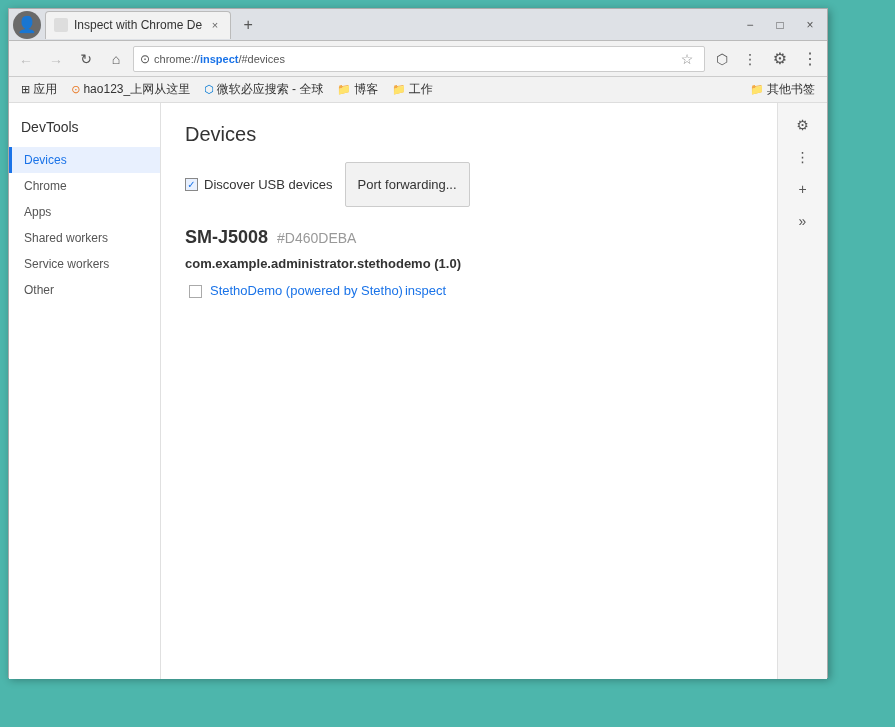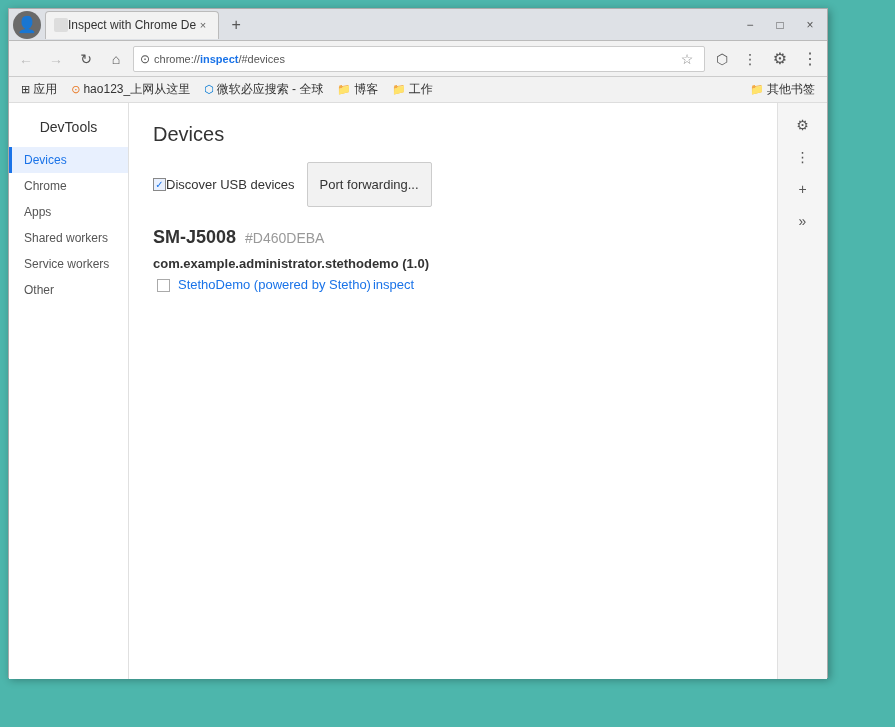--- a/index.html
+++ b/index.html
@@ -37,20 +37,21 @@
       display: flex;
       align-items: center;
       background: #f2f2f2;
       border: 1px solid #bbb;
       border-bottom: none;
       border-radius: 4px 4px 0 0;
       padding: 4px 8px;
       font-size: 12px;
       color: #333;
       height: 28px;
+      gap: 6px;
     }
     .tab-icon {
       width: 14px;
       height: 14px;
       background: #ddd;
       border-radius: 2px;
       display: inline-block;
     }
     .tab-close {
       width: 14px;
@@ -174,26 +175,25 @@
 
     
     .main-content {
       display: flex;
       height: calc(670px - 32px - 36px - 26px);
       background: white;
     }
 
     
     .sidebar {
-      width: 120px;
+      width: 152px;
       background: white;
       border-right: 1px solid #e0e0e0;
       padding-top: 8px;
       flex-shrink: 0;
-      text-align: center;
     }
     .sidebar-title {
       font-size: 14px;
       font-weight: normal;
       color: #333;
       padding: 8px 12px;
       margin-bottom: 4px;
     }
     .sidebar-item {
       display: flex;
@@ -224,20 +224,21 @@
     }
     .discover-row {
       display: flex;
       align-items: center;
       gap: 12px;
       margin-bottom: 20px;
     }
     .checkbox-label {
       display: flex;
       align-items: center;
+      gap: 6px;
       font-size: 13px;
       color: #333;
       cursor: pointer;
     }
     .checkbox {
       width: 13px;
       height: 13px;
       border: 1px solid #888;
       background: #e8f0fe;
       display: flex;
@@ -269,21 +270,21 @@
       font-size: 14px;
       color: #999;
       margin-left: 4px;
       font-weight: normal;
     }
 
     .app-name {
       font-size: 13px;
       font-weight: bold;
       color: #333;
-      margin-bottom: 6px;
+      margin-bottom: 12px;
     }
 
     .webview-row {
       display: flex;
       align-items: flex-start;
       gap: 8px;
       margin-left: 4px;
     }
     .webview-checkbox {
       width: 13px;

